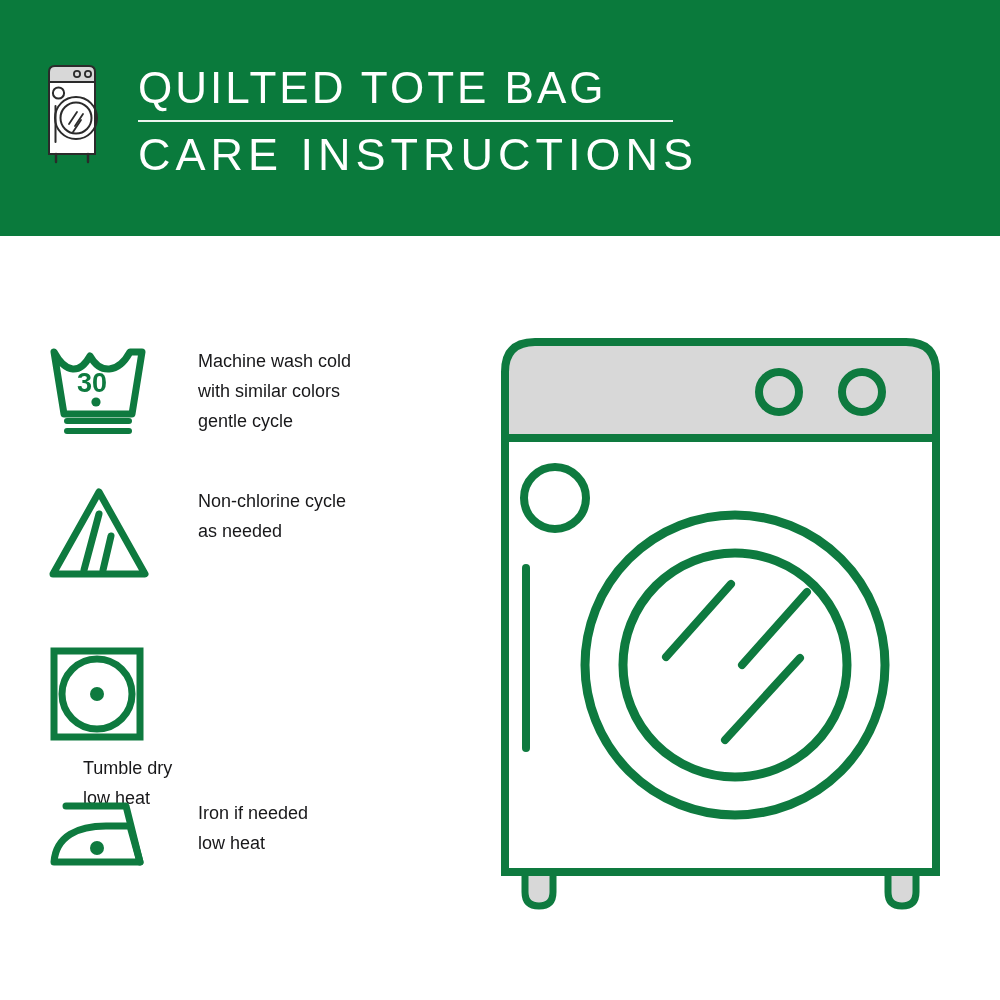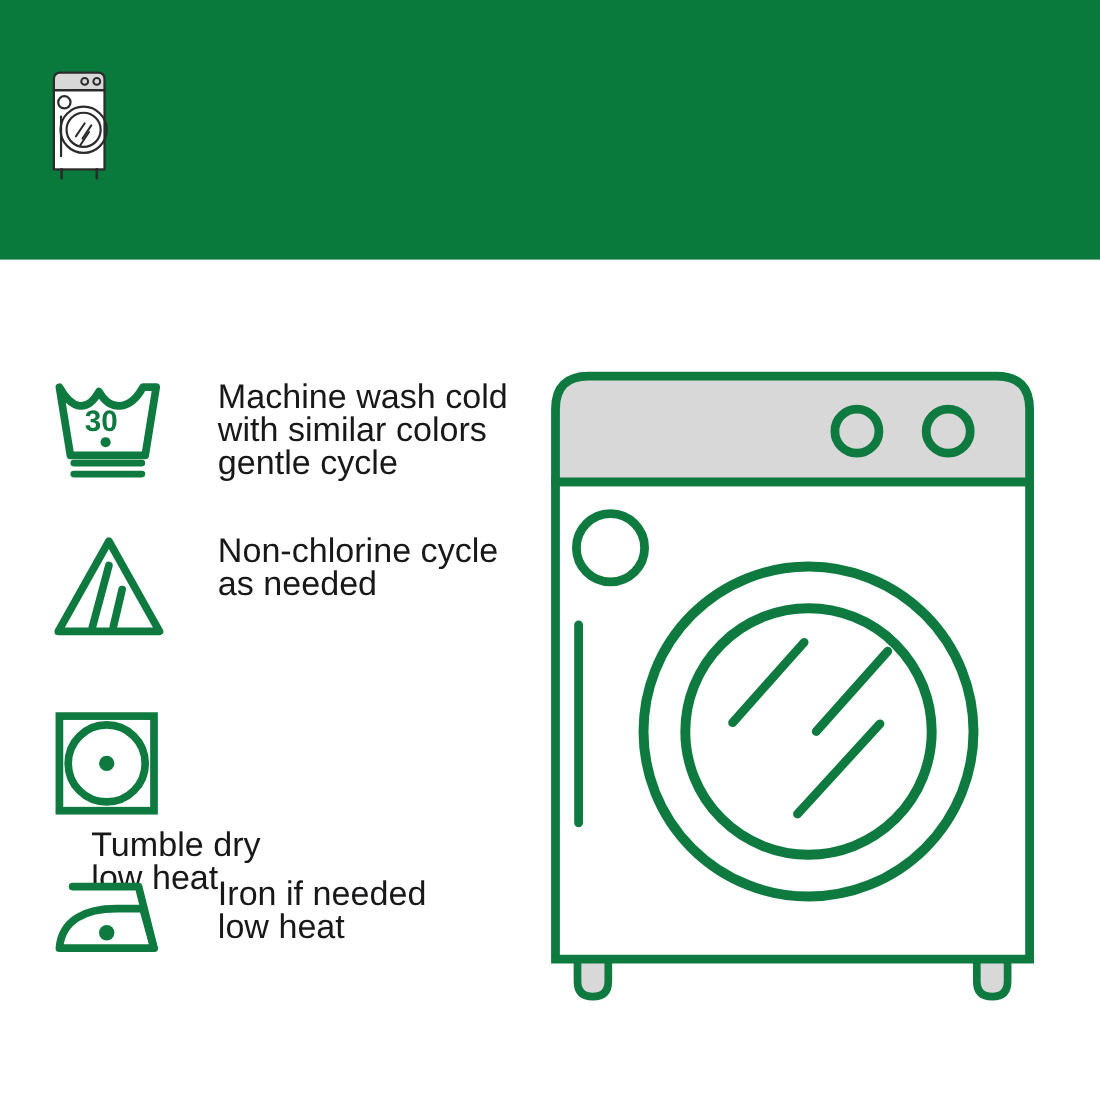--- a/index.html
+++ b/index.html
@@ -94,21 +94,21 @@
     width: 115px;
     flex: 0 0 115px;
     display: flex;
     align-items: center;
     justify-content: flex-start;
   }
   .care-row .txt {
     margin-left: 35px;
     color: #18181a;
     font-family: "Liberation Sans", sans-serif;
-    font-size: 31px;
+    font-size: 18px;
     font-weight: 400;
     line-height: 30px;
     letter-spacing: 0px;
     white-space: pre-line;
     padding-top: 2px;
   }
 
   .row-wash   { top: 108px; }
   .row-bleach { top: 248px; }
   .row-dry    { top: 400px; flex-direction: column; }
@@ -149,20 +149,25 @@
         <circle cx="32" cy="56" r="15.5" fill="none" stroke="#2b2b2b" stroke-width="2"></circle>
 
         <line x1="25" y1="62" x2="33" y2="50" stroke="#2b2b2b" stroke-width="1.8" stroke-linecap="round"></line>
         <line x1="31" y1="64" x2="39" y2="52" stroke="#2b2b2b" stroke-width="1.8" stroke-linecap="round"></line>
         <line x1="29" y1="70" x2="37" y2="58" stroke="#2b2b2b" stroke-width="1.8" stroke-linecap="round"></line>
 
         <line x1="12" y1="92" x2="12" y2="100" stroke="#2b2b2b" stroke-width="2.4" stroke-linecap="round"></line>
         <line x1="44" y1="92" x2="44" y2="100" stroke="#2b2b2b" stroke-width="2.4" stroke-linecap="round"></line>
       </svg>
 
+      <div class="title-block">
+        <div class="title-line1">QUILTED TOTE BAG</div>
+        <div class="title-rule"></div>
+        <div class="title-line2">CARE INSTRUCTIONS</div>
+      </div>
 
     </div>
   </div>
 
   <div class="care-list">
 
     <div class="care-row row-wash">
       <div class="sym">
         <svg width="108" height="92" viewBox="0 0 108 92">
 

